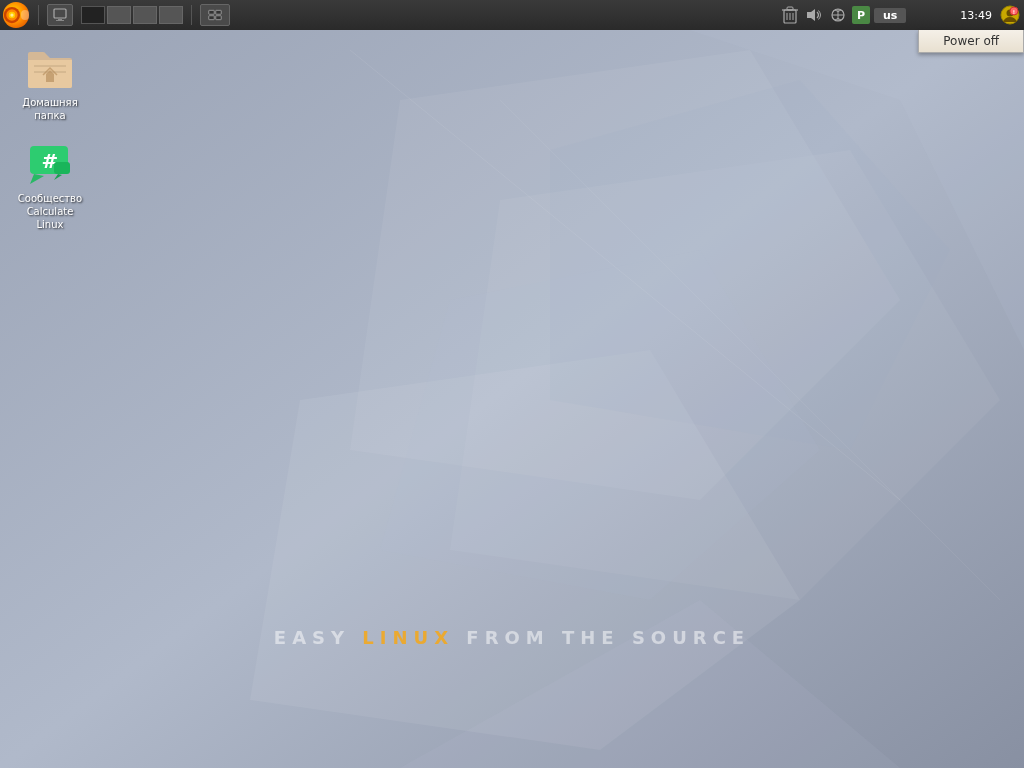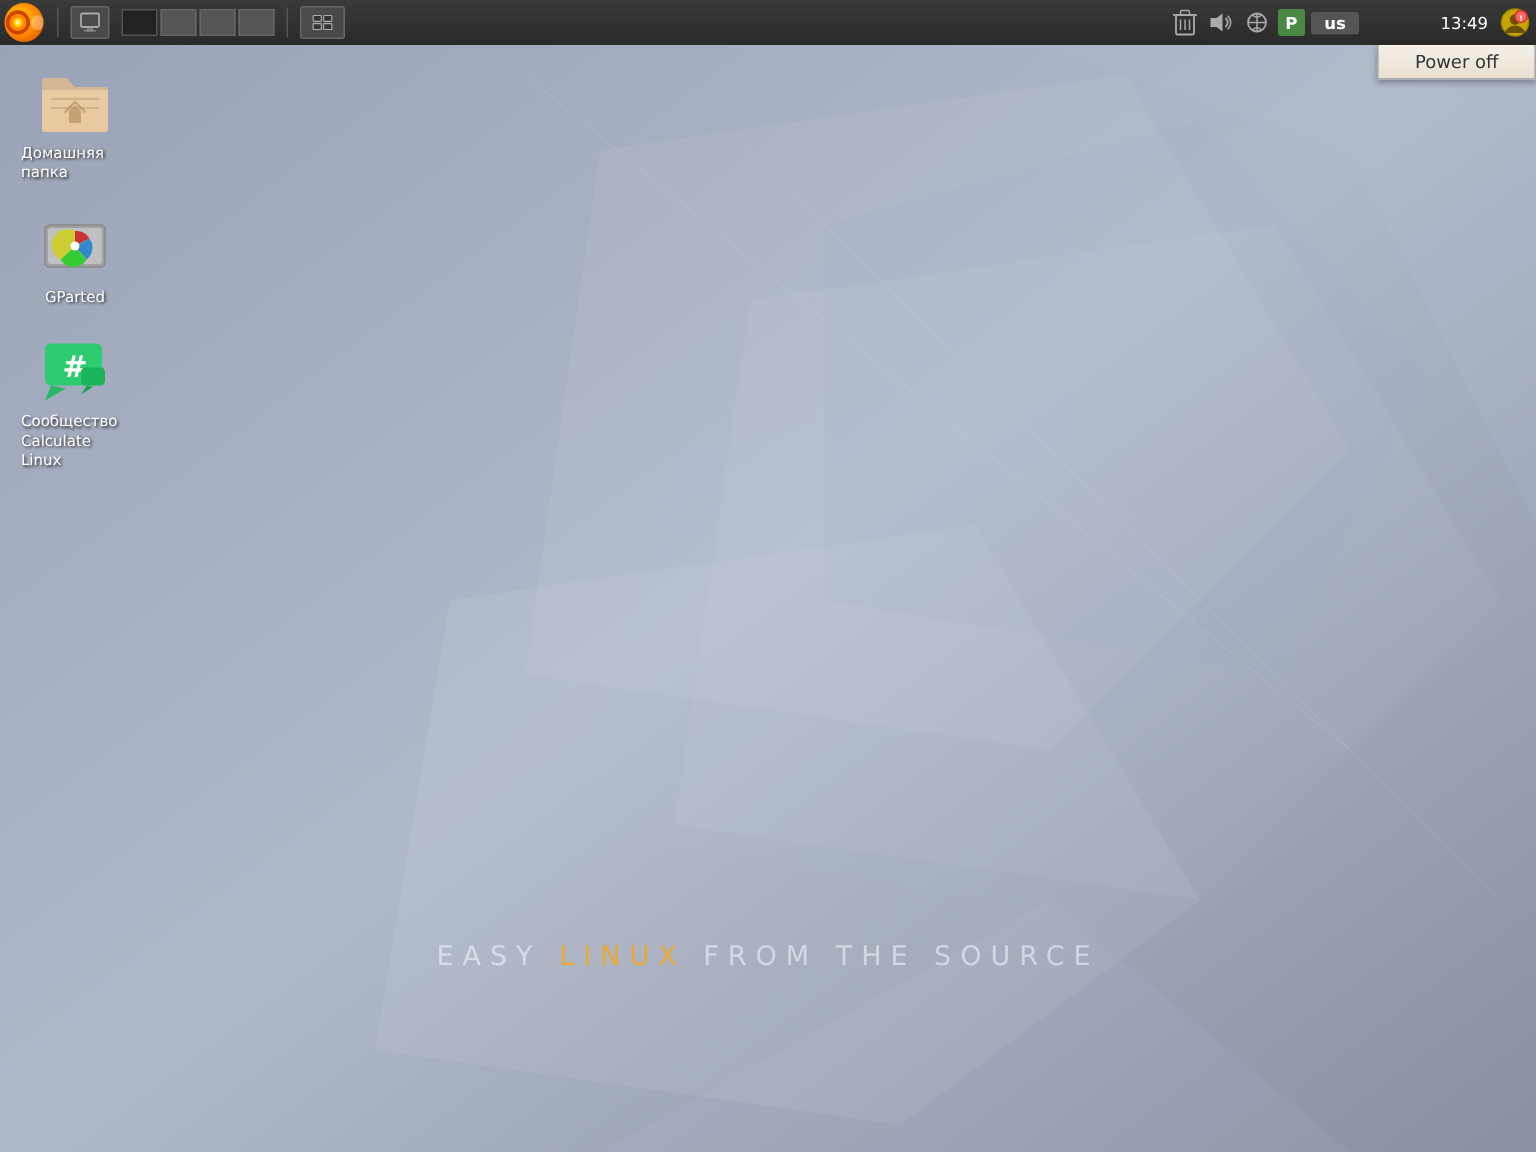--- a/index.html
+++ b/index.html
@@ -191,33 +191,34 @@
       height: 48px;
       display: flex;
       align-items: center;
       justify-content: center;
       margin-bottom: 4px;
     }
 
     .icon-label {
       color: #fff;
       font-size: 10px;
+      text-align: center;
       text-shadow: 1px 1px 2px rgba(0,0,0,0.8);
       line-height: 1.3;
       word-break: break-word;
     }
 
     
     .watermark {
       position: absolute;
       bottom: 120px;
       left: 50%;
       transform: translateX(-50%);
       font-size: 18px;
-      font-weight: 400;
+      font-weight: 700;
       letter-spacing: 6px;
       white-space: nowrap;
       color: rgba(255,255,255,0.4);
     }
 
     
     .workspace-switcher {
       display: flex;
       gap: 2px;
       align-items: center;
@@ -375,43 +376,26 @@
           <line x1="8" y1="20" x2="40" y2="20" stroke="#c4a882" stroke-width="1"></line>
           <line x1="8" y1="26" x2="40" y2="26" stroke="#c4a882" stroke-width="1"></line>
 
           <path d="M20,36 L20,28 L24,24 L28,28 L28,36 Z" fill="#b89060" opacity="0.7"></path>
           <path d="M17,29 L24,22 L31,29" fill="none" stroke="#b89060" stroke-width="1.5" opacity="0.7"></path>
         </svg>
       </div>
       <div class="icon-label">Домашняя папка</div>
     </div>
 
+
+
     <div class="desktop-icon">
       <div class="icon-img">
         <svg width="48" height="48" viewBox="0 0 48 48">
 
-          <rect x="4" y="10" width="40" height="28" rx="3" fill="#a0a0a0" stroke="#888" stroke-width="1"></rect>
-          <rect x="6" y="12" width="36" height="24" rx="2" fill="#c0c0c0"></rect>
-
-          <circle cx="24" cy="24" r="10" fill="#e0e0e0"></circle>
-          <path d="M24,24 L24,14 A10,10 0 0,1 33.66,19 Z" fill="#cc3333"></path>
-          <path d="M24,24 L33.66,19 A10,10 0 0,1 31.66,33 Z" fill="#3388cc"></path>
-          <path d="M24,24 L31.66,33 A10,10 0 0,1 14.34,33 Z" fill="#33cc33"></path>
-          <path d="M24,24 L14.34,33 A10,10 0 0,1 24,14 Z" fill="#cccc33"></path>
-          <circle cx="24" cy="24" r="3" fill="white"></circle>
-        </svg>
-      </div>
-      <div class="icon-label">GParted</div>
-    </div>
-
-
-    <div class="desktop-icon">
-      <div class="icon-img">
-        <svg width="48" height="48" viewBox="0 0 48 48">
-
           <rect x="4" y="6" width="38" height="28" rx="4" fill="#2dcc70"></rect>
           <path d="M8,34 L4,44 L18,36" fill="#28b865"></path>
 
           <text x="24" y="28" text-anchor="middle" font-size="20" font-weight="bold" fill="white">#</text>
 
           <rect x="28" y="22" width="16" height="12" rx="3" fill="#1ab55a"></rect>
           <path d="M32,34 L28,40 L36,35" fill="#18a050"></path>
         </svg>
       </div>
       <div class="icon-label">Сообщество Calculate Linux</div>

